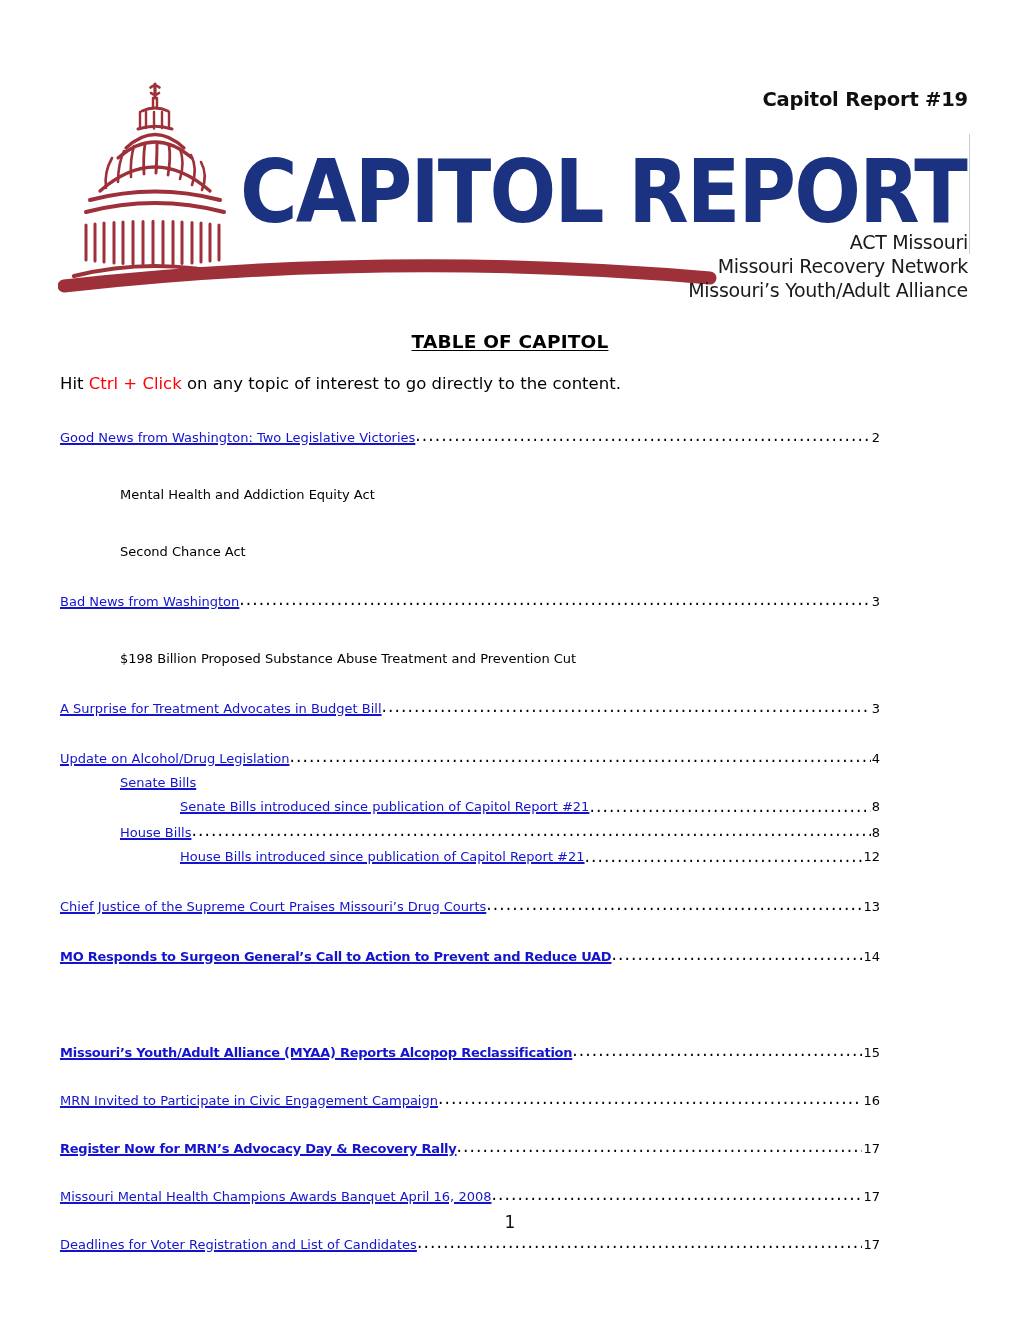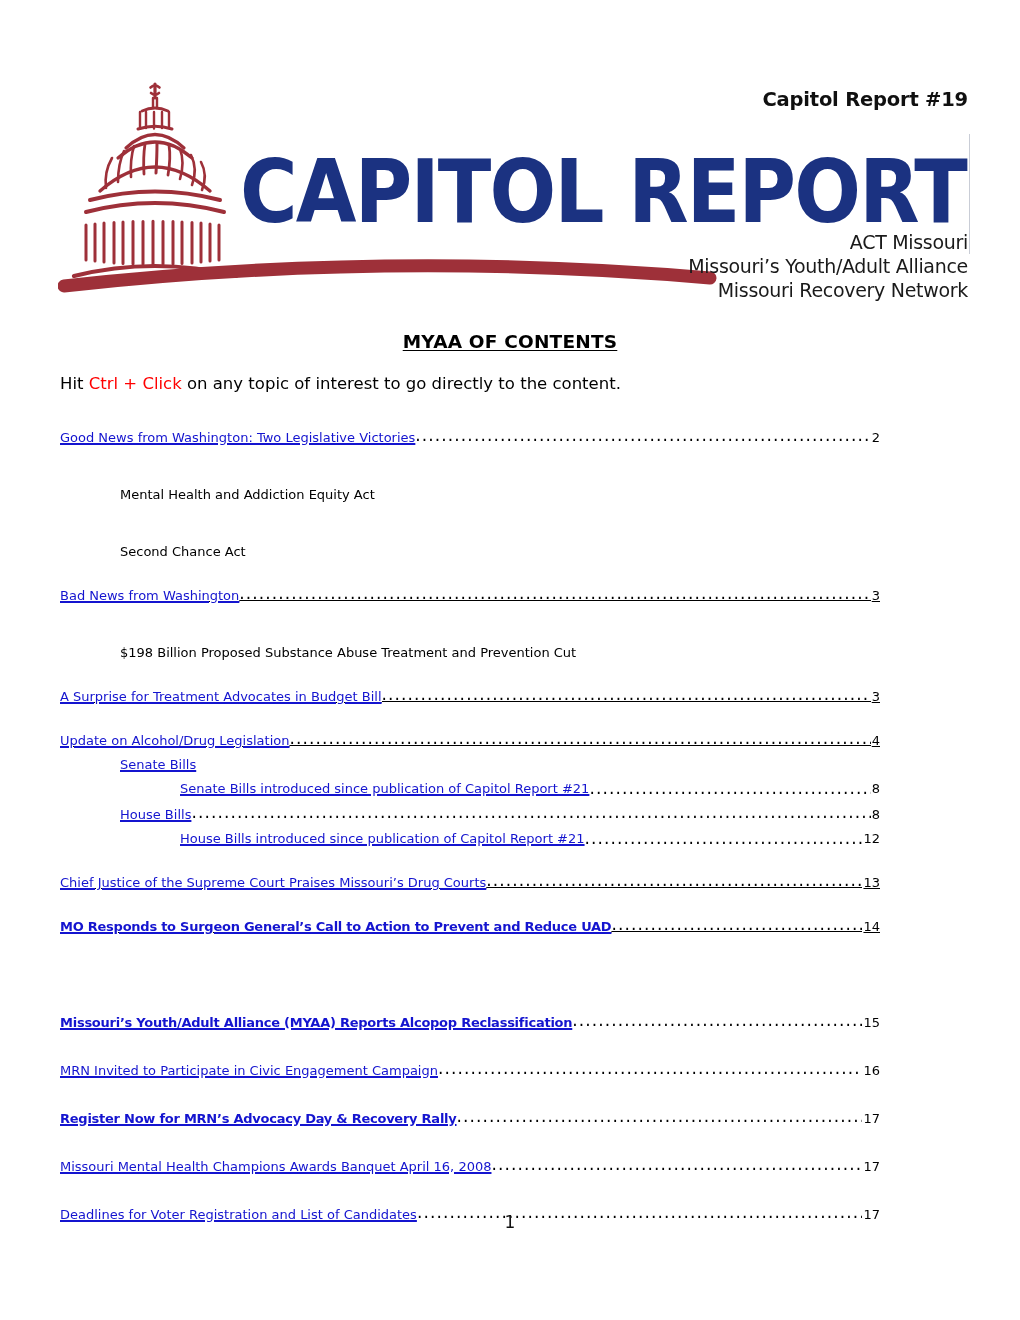--- a/index.html
+++ b/index.html
@@ -123,21 +123,21 @@
     font-size: 13px;
   }
 
   .row {
     display: flex;
     align-items: baseline;
     width: 820px;
     line-height: 24px;
     white-space: nowrap;
   }
-  .row.gap-lg { margin-top: 18px; text-decoration: underline; }
+  .row.gap-lg { margin-top: 24px; }
   .row.gap-md { margin-top: 22px; }
   .row.gap-xl { margin-top: 70px; }
 
   .indent-1 { padding-left: 60px; width: 760px; }
   .indent-2 { padding-left: 120px; width: 700px; align-items: flex-end; }
 
   .label {
     color: #1414cf;
     text-decoration: underline;
     text-underline-offset: 1px;
@@ -239,27 +239,27 @@
     </div>
 
     <div class="swoosh">
       <svg viewBox="0 0 660 46" width="660" height="46" aria-hidden="true">
         <path d="M6 38 Q330 2 652 30" fill="none" stroke="#9E3039" stroke-width="13" stroke-linecap="round"></path>
       </svg>
     </div>
 
     <div class="orgs">
       <div>ACT Missouri</div>
+      <div>Missouri Recovery Network</div>
       <div>Missouri’s Youth/Adult Alliance</div>
-      <div>Missouri Recovery Network</div>
     </div>
   </div>
 
   <div class="toc-title">
-    <span>MYAA OF CONTENTS</span>
+    <span>TABLE OF CAPITOL</span>
   </div>
 
   <div class="hint">
     <span>Hit </span><span class="kbd">Ctrl + Click</span><span> on any topic of interest to go directly to the content.</span>
   </div>
 
   <div class="toc" id="toc-list">
       <div class="row">
         <span class="label">Good News from Washington:  Two Legislative Victories</span>
         <span class="leader"></span>

